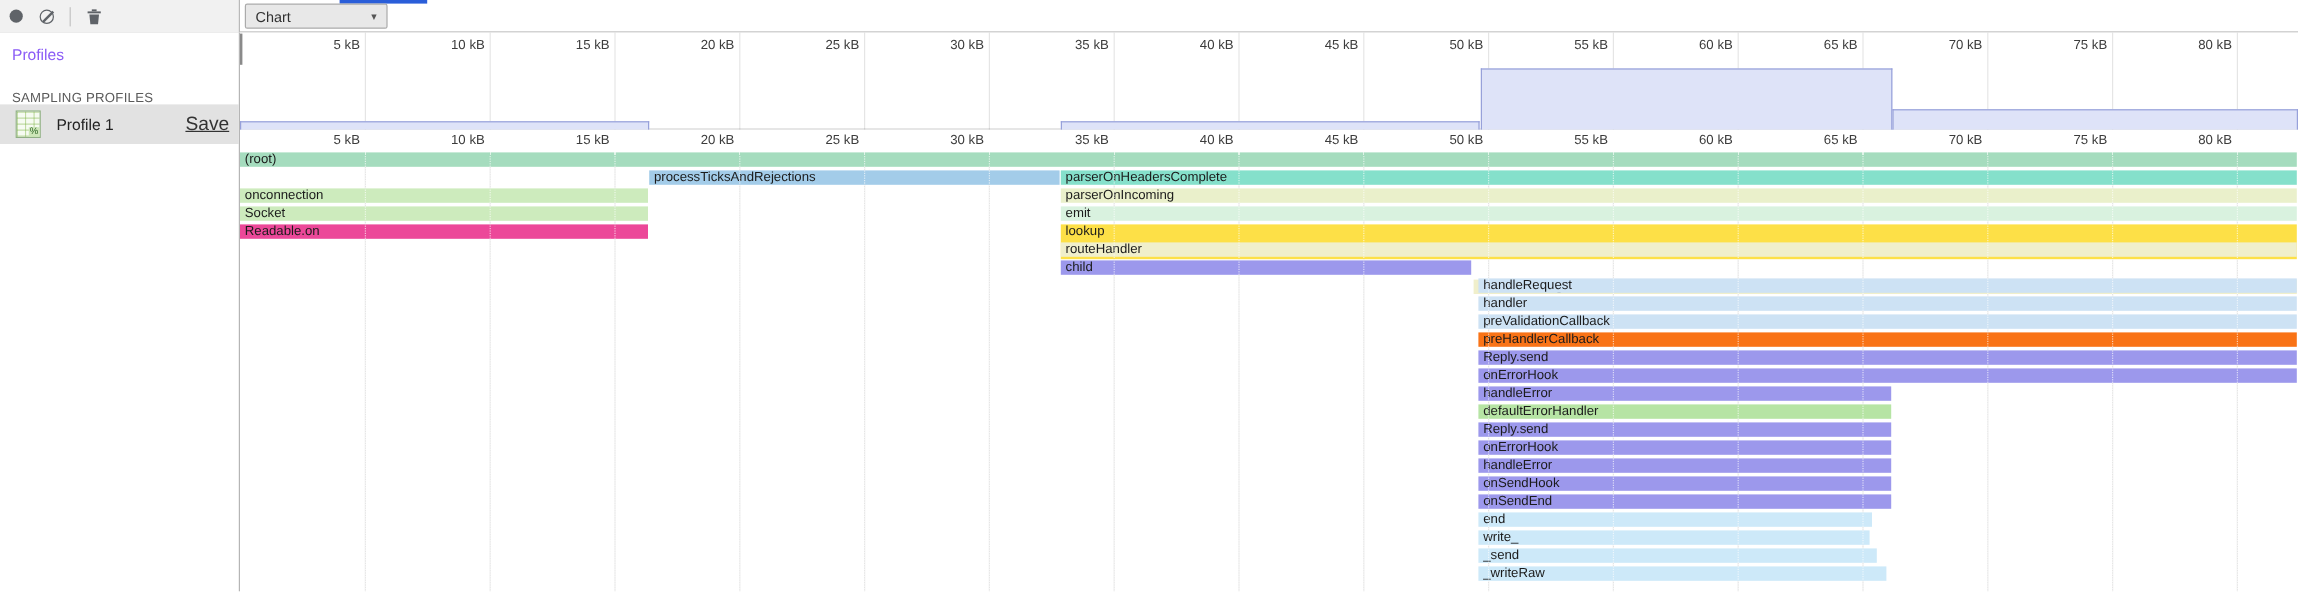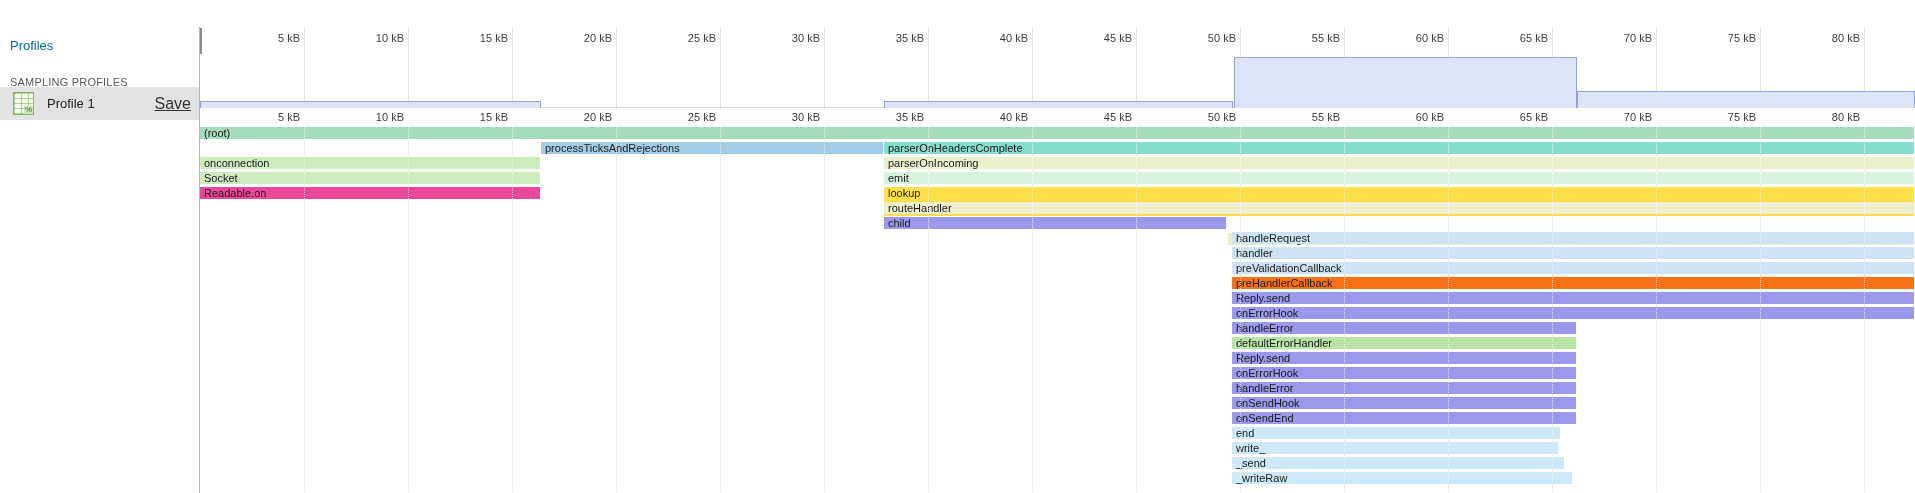--- a/index.html
+++ b/index.html
@@ -22,21 +22,21 @@
   #tab-indicator { position:absolute; left:283px; top:0; width:73px; height:3px; background:#2a5ed9; }
 
   #chart-select { position:absolute; left:204px; top:3px; width:119px; height:21px;
     background:#e8e8e8; border:1px solid #ababab; border-radius:2px;
     font-size:12px; color:#303030; display:flex; align-items:center; padding:0 8px; cursor:pointer; }
   #chart-select .caret { margin-left:auto; font-size:9px; color:#555; }
 
   
   #sidebar { position:absolute; left:0; top:27px; width:200px; height:466px;
     background:#fff; border-right:1px solid #b5b5b5; }
-  #sidebar-title { position:absolute; left:10px; top:11px; font-size:13px; color:#0369a1; }
+  #sidebar-title { position:absolute; left:10px; top:11px; font-size:13px; color:#8b5cf6; }
   #sidebar-section { position:absolute; left:10px; top:49px; font-size:11px; color:#5a5a5a; letter-spacing:0.2px; }
   #profile-row { position:absolute; left:0; top:60px; width:199px; height:33px;
     background:#e2e2e2; display:flex; align-items:center; cursor:pointer; }
   .profile-icon { position:relative; width:21px; height:23px; margin-left:13px;
     background:#f6fbf2; border:1px solid #8fae84;
     background-image:
       linear-gradient(to bottom, rgba(124,179,66,0.55) 1px, transparent 1px),
       linear-gradient(to right, rgba(124,179,66,0.55) 1px, transparent 1px);
     background-size:7px 5px; }
   .profile-icon .pct { position:absolute; right:0; bottom:0; font-size:8px; line-height:8px;
@@ -67,20 +67,43 @@
   .flame-bar.dotted { background-image:radial-gradient(rgba(255,255,255,0.65) 0.8px, transparent 1.1px);
     background-size:5px 5px; }
   .over-grid { position:absolute; top:0; width:0; border-left:1px dotted rgba(255,255,255,0.65); z-index:2;
     pointer-events:none; }
 </style>
 </head>
 <body>
 
 <div id="app">
 
+  <div id="header">
+    <div id="toolbar-left">
+      <div class="tb-btn">
+        <div class="record-dot"></div>
+      </div>
+      <div class="tb-btn">
+        <div class="slash-circle"></div>
+      </div>
+      <div class="tb-sep"></div>
+      <div class="tb-btn">
+        <svg class="trash-svg" width="13" height="14" viewBox="0 0 13 14">
+          <rect x="1" y="2.5" width="11" height="1.6" fill="#5f6368"></rect>
+          <rect x="4.5" y="0.8" width="4" height="1.6" fill="#5f6368"></rect>
+          <path d="M2.5 5 h8 l-0.8 8.2 h-6.4 z" fill="#5f6368"></path>
+        </svg>
+      </div>
+    </div>
+    <div id="tab-indicator"></div>
+    <div id="chart-select">
+      <span>Chart</span>
+      <span class="caret">▾</span>
+    </div>
+  </div>
 
   <div id="sidebar">
     <div id="sidebar-title">Profiles</div>
     <div id="sidebar-section">SAMPLING PROFILES</div>
     <div id="profile-row">
       <div class="profile-icon">
         <span class="pct">%</span>
       </div>
       <span class="profile-name">Profile 1</span>
       <span class="profile-save">Save</span>

